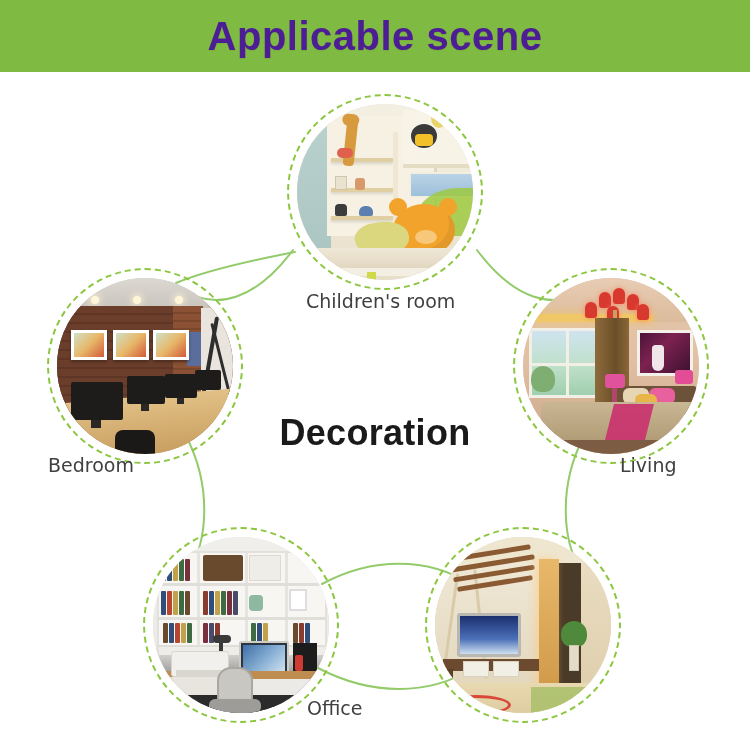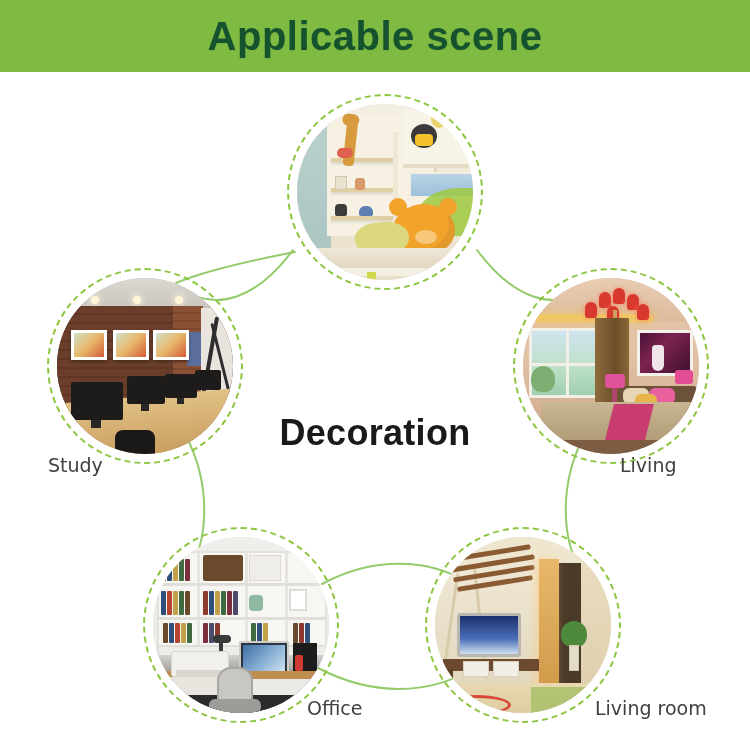--- a/index.html
+++ b/index.html
@@ -11,21 +11,21 @@
     position:relative;
   }
 
   
   #header {
     position:absolute; left:0; top:0; width:750px; height:72px;
     background:#7FBA42;
     display:flex; align-items:center; justify-content:center;
   }
   #header-title {
-    color:#14532d;
+    color:#4c1d95;
     font-size:40px;
     font-weight:bold;
     letter-spacing:0.5px;
     line-height:1;
     text-shadow:0 1px 1px rgba(0,0,0,0.06);
   }
 
   
   #stage {
     position:absolute; left:0; top:72px; width:750px; height:678px;
@@ -281,20 +281,21 @@
           <div class="dot2"></div>
         <div class="pooh"></div>
           <div class="snout"></div>
           <div class="plush"></div>
         <div class="bed"></div>
           <div class="bedfrm"></div>
           <div class="leg"></div>
       </div>
     </div>
   </div>
+  <div class="node-label" id="label-children">Children's room</div>
 
   <div class="node" id="node-office">
     <div class="ring"></div>
     <div class="photo">
       <div class="scene s-office">
         <div class="ceil"></div>
         <div class="pot p1"></div>
           <div class="pot p2"></div>
           <div class="pot p3"></div>
         <div class="wall"></div>
@@ -315,21 +316,21 @@
           <div class="stand st3"></div>
         <div class="mon m3"></div>
           <div class="stand st2"></div>
         <div class="mon m2"></div>
           <div class="stand st1"></div>
         <div class="mon m1"></div>
         <div class="chair"></div>
       </div>
     </div>
   </div>
-  <div class="node-label" id="label-office">Study</div>
+  <div class="node-label" id="label-office">Bedroom</div>
 
   <div class="node" id="node-bedroom">
     <div class="ring"></div>
     <div class="photo">
       <div class="scene s-bedroom">
         <div class="ceiling"></div>
           <div class="cove"></div>
         <div class="chand">
             <i class="c1"></i>
             <i class="c2"></i>
@@ -451,15 +452,14 @@
         <div class="floor"></div>
           <div class="grn"></div>
         <div class="tvstand"></div>
           <div class="tvleg"></div>
         <div class="drw d1"></div>
           <div class="drw d2"></div>
         <div class="rug"></div>
       </div>
     </div>
   </div>
-  <div class="node-label" id="label-living">Living room</div>
 
 </div>
 
 </body></html>

